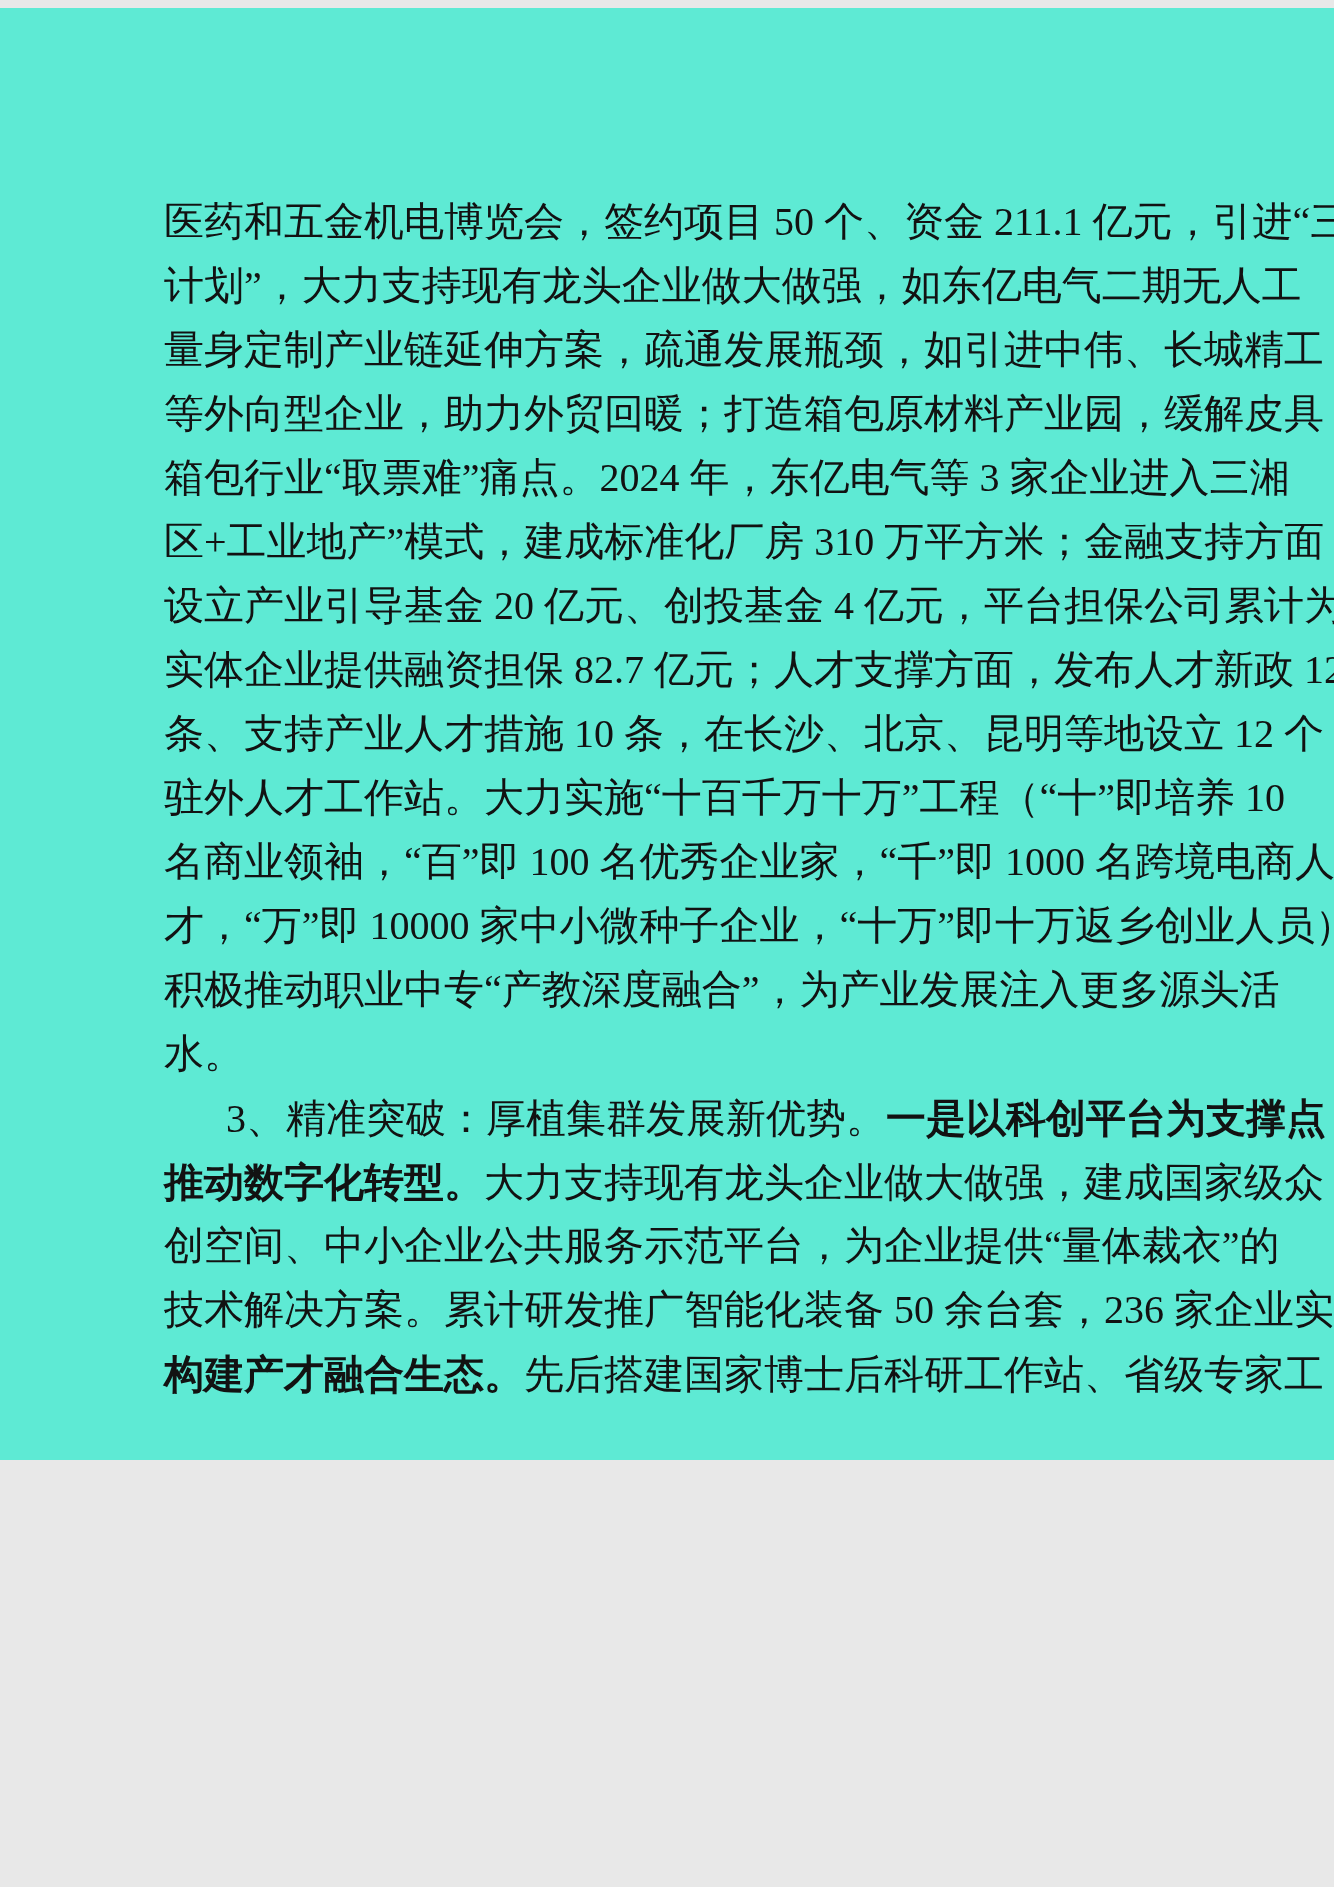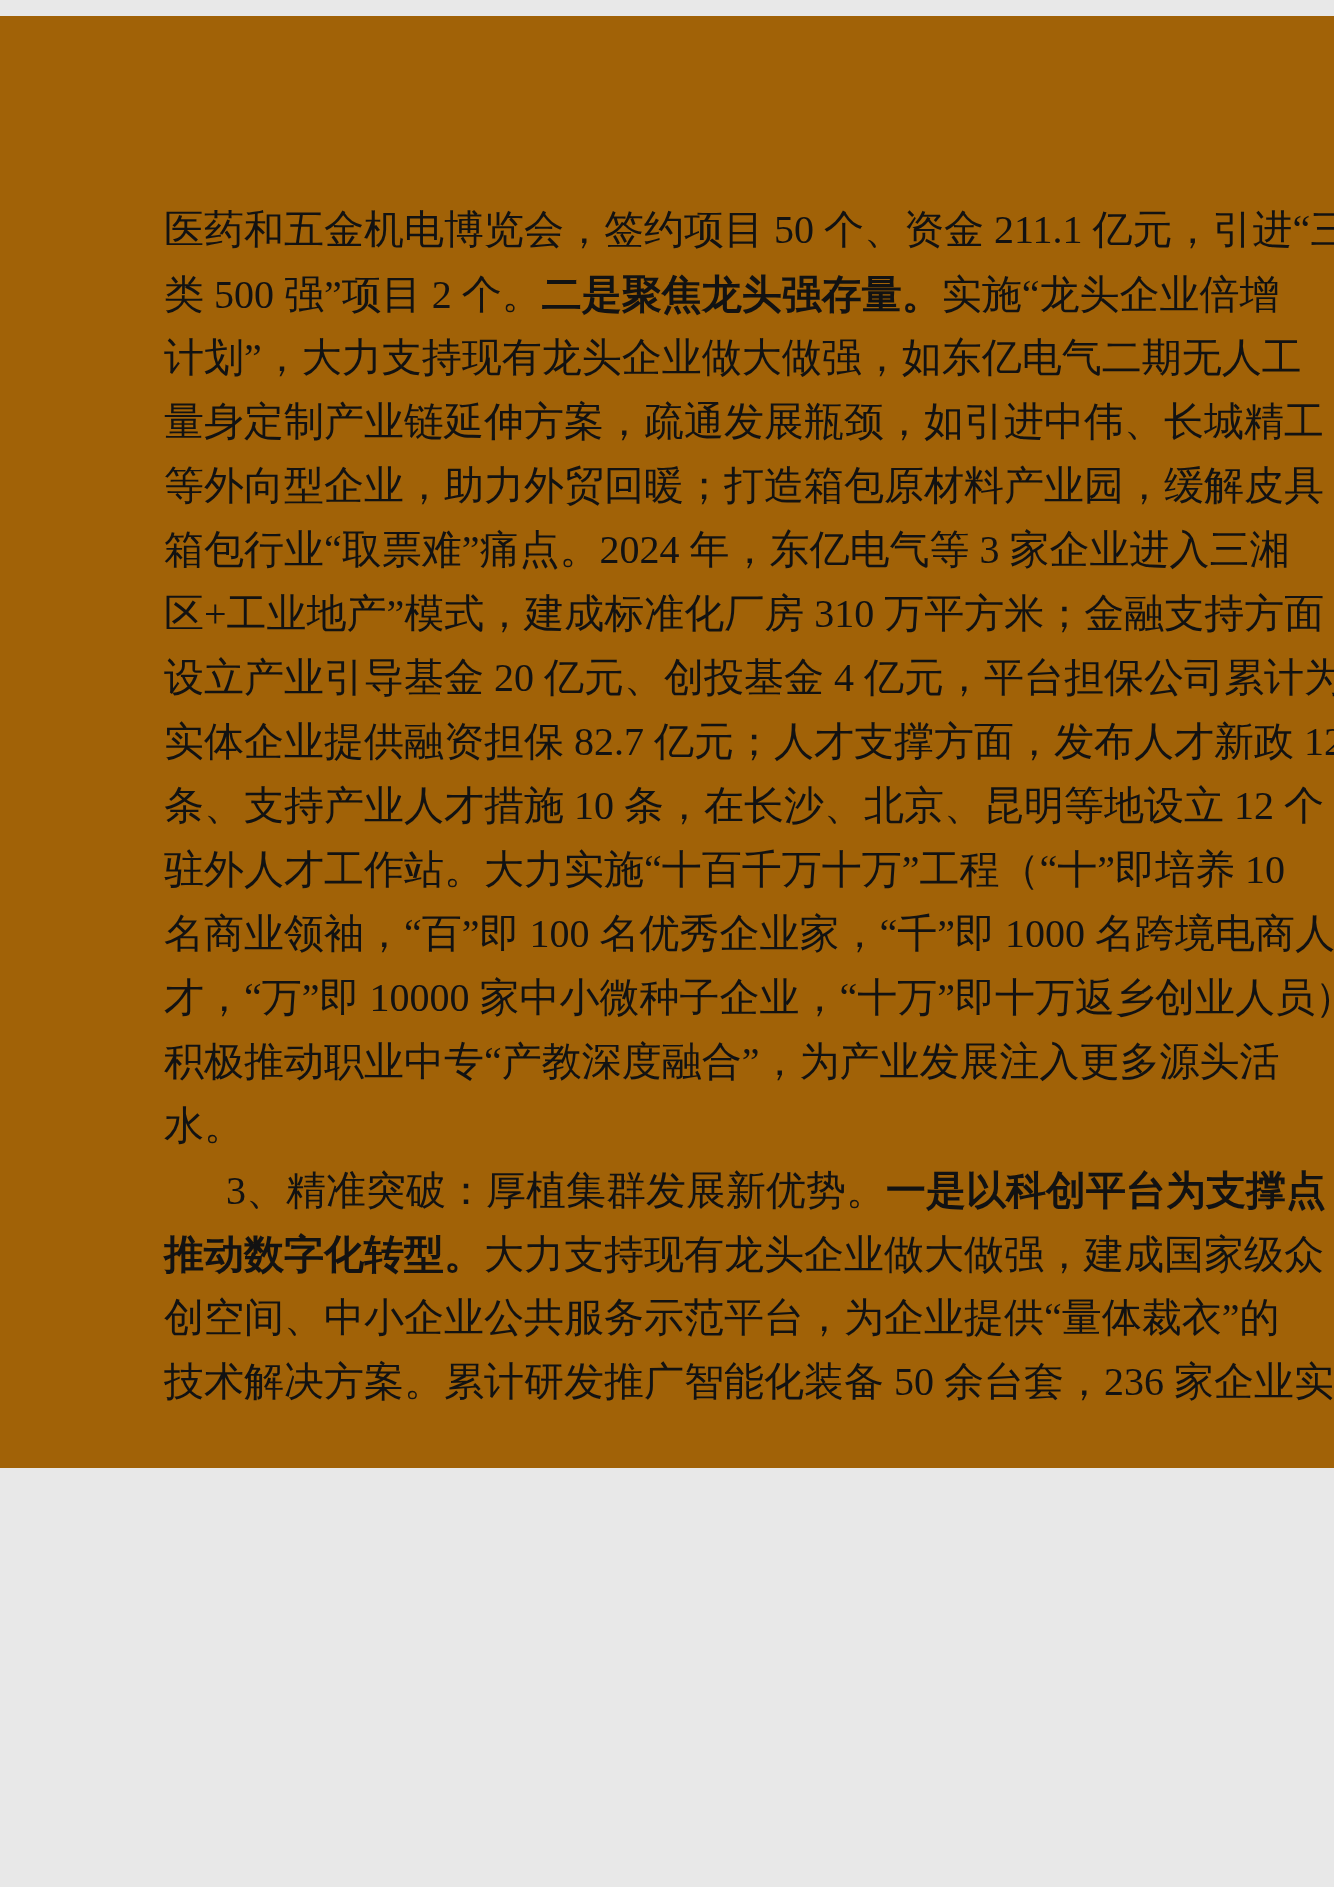--- a/index.html
+++ b/index.html
@@ -4,22 +4,22 @@
 <style>
   html, body {
     margin: 0;
     padding: 0;
     background: #e8e8e8;
   }
   .page {
     position: relative;
     width: 1334px;
     height: 1452px;
-    margin: 16px auto;
-    background: #a16207;
+    margin: 8px auto;
+    background: #5eead4;
     overflow: hidden;
     font-family: "Liberation Serif", "DejaVu Serif", serif;
     color: #121212;
   }
   .text-body {
     position: absolute;
     left: 164px;
     top: 182px;
     width: 1160px;
   }
@@ -52,35 +52,35 @@
     letter-spacing: 4px;
     color: #121212;
   }
 </style>
 </head>
 <body>
 
 <div class="page">
   <main class="text-body" id="text-body">
       <div class="text-line"><span class="run">医药和五金机电博览会，签约项目 50 个、资金 211.1 亿元，引进“三</span></div>
-      <div class="text-line"><span class="run">类 500 强”项目 2 个。</span><span class="run run-bold">二是聚焦龙头强存量。</span><span class="run">实施“龙头企业倍增</span></div>
       <div class="text-line"><span class="run">计划”，大力支持现有龙头企业做大做强，如东亿电气二期无人工</span></div>
       <div class="text-line"><span class="run">量身定制产业链延伸方案，疏通发展瓶颈，如引进中伟、长城精工</span></div>
       <div class="text-line"><span class="run">等外向型企业，助力外贸回暖；打造箱包原材料产业园，缓解皮具</span></div>
       <div class="text-line"><span class="run">箱包行业“取票难”痛点。2024 年，东亿电气等 3 家企业进入三湘</span></div>
       <div class="text-line"><span class="run">区+工业地产”模式，建成标准化厂房 310 万平方米；金融支持方面，</span></div>
       <div class="text-line"><span class="run">设立产业引导基金 20 亿元、创投基金 4 亿元，平台担保公司累计为</span></div>
       <div class="text-line"><span class="run">实体企业提供融资担保 82.7 亿元；人才支撑方面，发布人才新政 12</span></div>
       <div class="text-line"><span class="run">条、支持产业人才措施 10 条，在长沙、北京、昆明等地设立 12 个</span></div>
       <div class="text-line"><span class="run">驻外人才工作站。大力实施“十百千万十万”工程（“十”即培养 10</span></div>
       <div class="text-line"><span class="run">名商业领袖，“百”即 100 名优秀企业家，“千”即 1000 名跨境电商人</span></div>
       <div class="text-line"><span class="run">才，“万”即 10000 家中小微种子企业，“十万”即十万返乡创业人员），</span></div>
       <div class="text-line"><span class="run">积极推动职业中专“产教深度融合”，为产业发展注入更多源头活</span></div>
       <div class="text-line"><span class="run">水。</span></div>
       <div class="text-line indent"><span class="run">3、精准突破：厚植集群发展新优势。</span><span class="run run-bold">一是以科创平台为支撑点，</span></div>
       <div class="text-line"><span class="run run-bold">推动数字化转型。</span><span class="run">大力支持现有龙头企业做大做强，建成国家级众</span></div>
       <div class="text-line"><span class="run">创空间、中小企业公共服务示范平台，为企业提供“量体裁衣”的</span></div>
       <div class="text-line"><span class="run">技术解决方案。累计研发推广智能化装备 50 余台套，236 家企业实</span></div>
+      <div class="text-line"><span class="run run-bold">构建产才融合生态。</span><span class="run">先后搭建国家博士后科研工作站、省级专家工</span></div>
     </main>
   <footer class="page-footer">
     <span>— 3 —</span>
   </footer>
 </div>
 
 </body></html>

